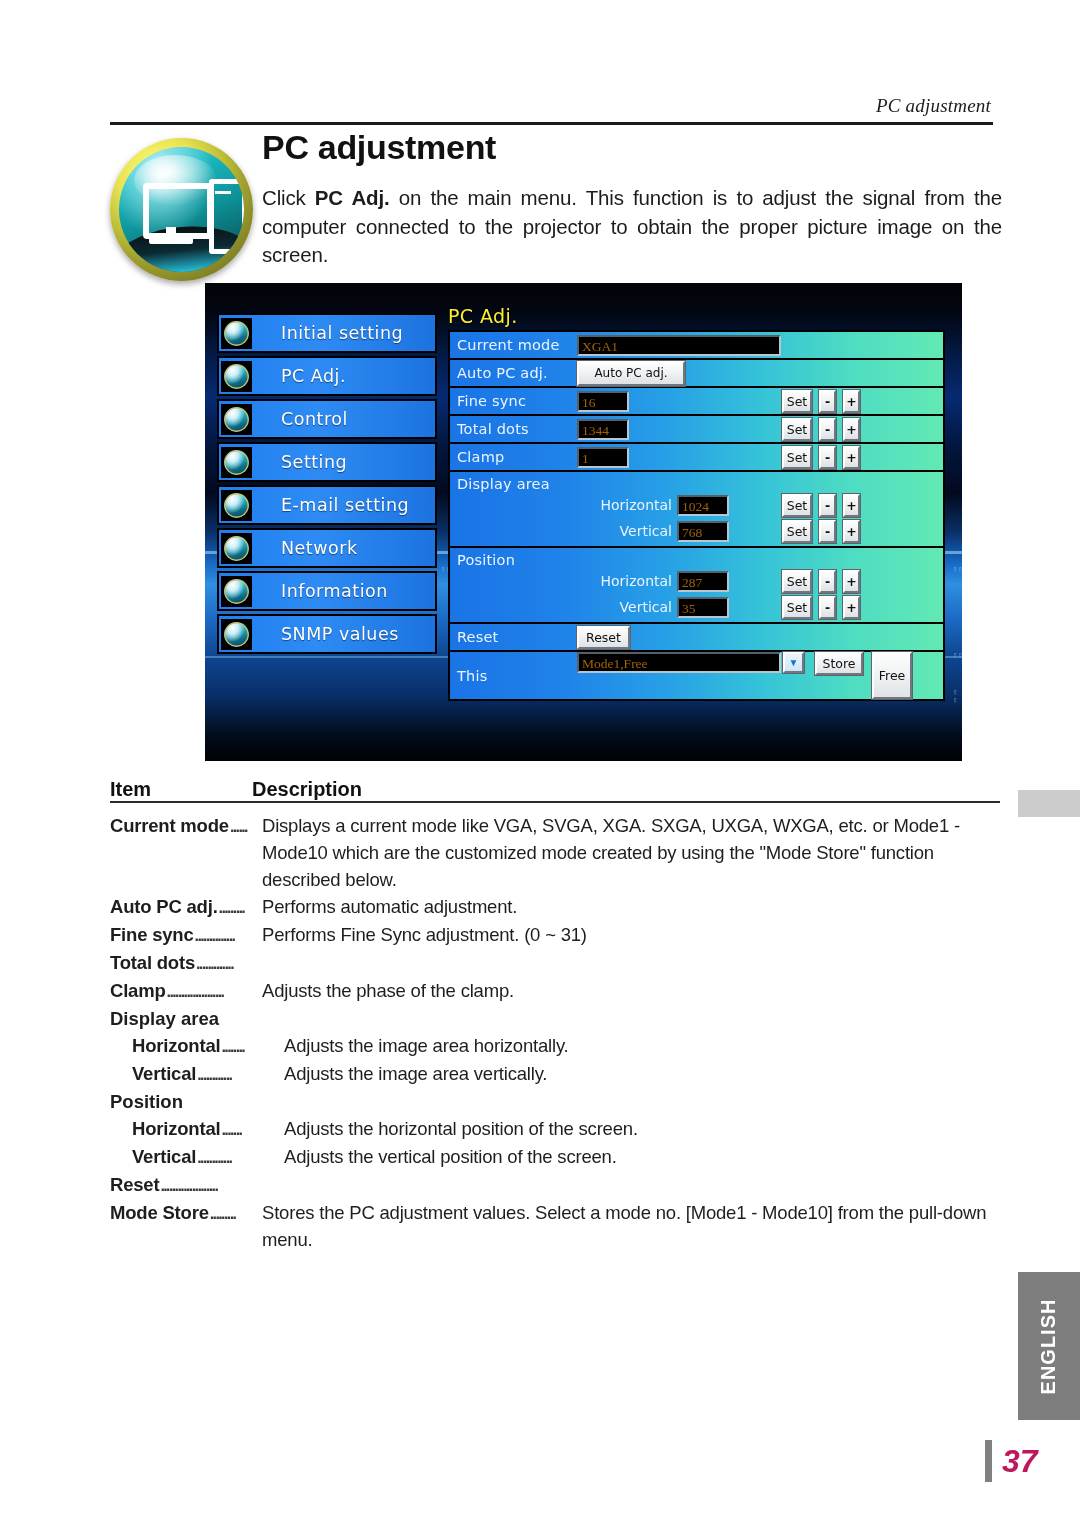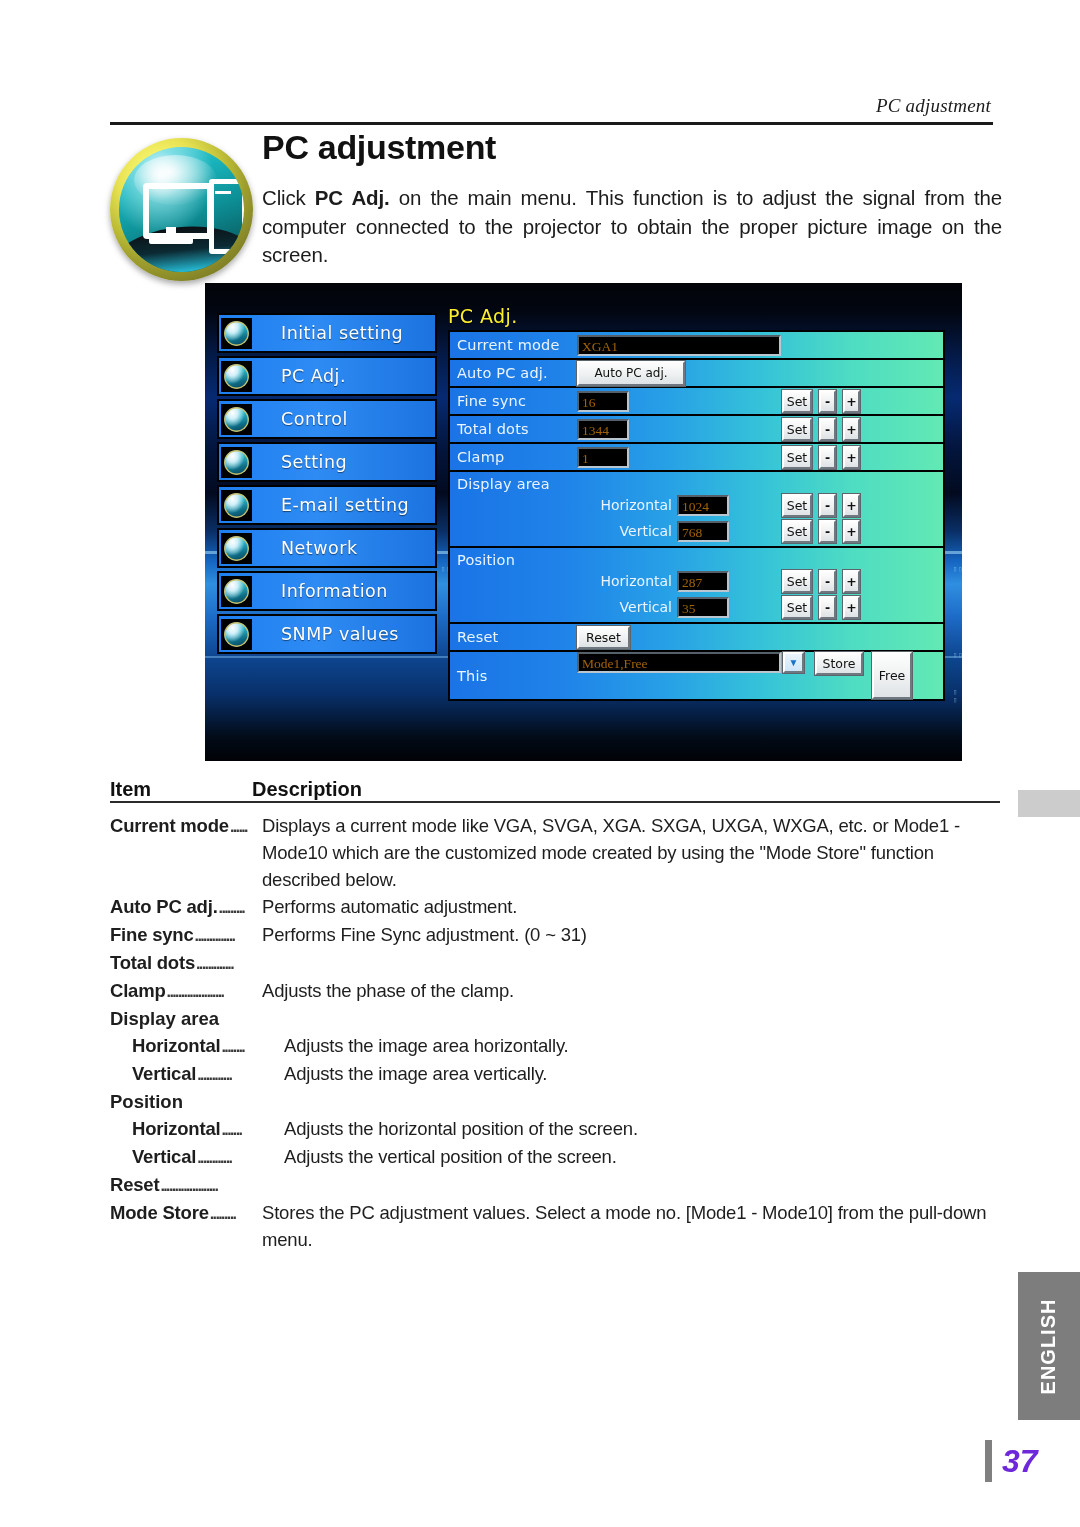--- a/index.html
+++ b/index.html
@@ -162,21 +162,21 @@
   .tab-eng{
     position:absolute;left:1018px;top:1272px;width:62px;height:148px;background:#7d7d7d;
     color:#fff;font-size:20px;font-weight:bold;letter-spacing:1px;
     display:flex;align-items:center;justify-content:center;
   }
   .tab-eng span{transform:rotate(-90deg);white-space:nowrap;}
 
   
   .foot{position:absolute;left:985px;top:1440px;display:flex;align-items:center;}
   .foot .bar{width:7px;height:42px;background:#808080;margin-right:10px;}
-  .foot .num{font-size:32px;font-weight:bold;font-style:italic;color:#6d28d9;line-height:42px;}
+  .foot .num{font-size:32px;font-weight:bold;font-style:italic;color:#be185d;line-height:42px;}
 </style>
 </head>
 <body>
 
 <div class="page">
 
   <div class="rh">
     <div class="rh-text">PC adjustment</div>
     <div class="rh-rule"></div>
   </div>

